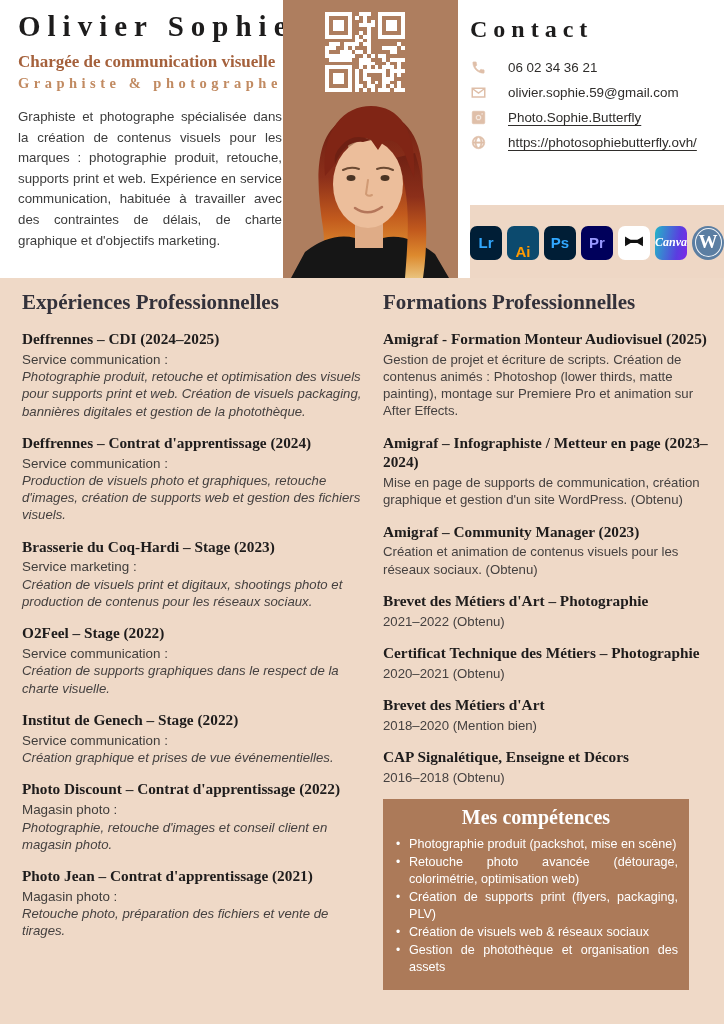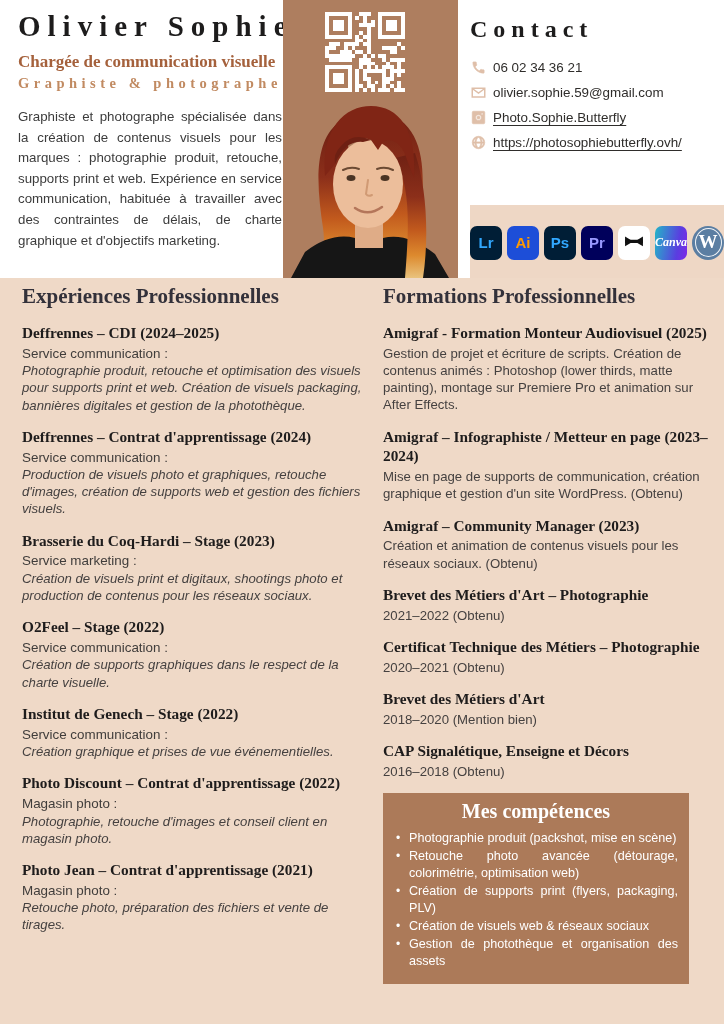--- a/index.html
+++ b/index.html
@@ -33,48 +33,48 @@
 
   .brown-band { position:absolute; left:283px; top:0; width:175px; height:278px; background:#ae7e5f; }
   .qr { position:absolute; left:42px; top:12px; width:80px; height:80px; }
   .portrait { position:absolute; left:0; bottom:0; width:175px; height:180px; }
 
   .contact { position:absolute; left:458px; top:8px; width:254px;margin-left:12px; }
   .contact-title {
     font-family:"Liberation Serif", serif; font-weight:700; font-size:24px;
     letter-spacing:6px; color:#1d1c1c; margin:8px 0 16px 0;
   }
-  .c-row { display:flex; align-items:center; gap:7px; margin-bottom:9px; font-size:13.4px; color:#2f2d2b; }
+  .c-row { display:flex; align-items:center; gap:22px; margin-bottom:9px; font-size:13.4px; color:#2f2d2b; }
   .c-ic { width:16px; height:16px; flex:0 0 16px; display:flex; align-items:center; justify-content:center; }
   .c-ic svg { width:15px; height:15px; fill:#dfbfa9; stroke:#dfbfa9; }
   .c-link { color:#2f2d2b; text-decoration:underline; text-underline-offset:3px; }
 
   .apps-box {
     position:absolute; left:0; top:197px; width:254px; height:75px;
     background:#eed7c5; display:flex; align-items:center; justify-content:center; gap:5px;
   }
   .app {
     width:34px; height:34px; border-radius:7px;
     display:flex; align-items:center; justify-content:center;
     font-weight:700; font-size:15px; font-family:"Liberation Sans", sans-serif;
   }
   .app.lr { background:#001e36; color:#31a8ff; }
-  .app.ai { background:#1d4ed8; color:#ff9a00; }
+  .app.ai { background:#0c4a6e; color:#ff9a00;align-items:flex-end; }
   .app.ps { background:#001e36; color:#31a8ff; }
   .app.pr { background:#00005b; color:#9999ff; }
   .app.capcut { background:#ffffff; }
   .app.canva { background:linear-gradient(100deg,#23b6c7 0%,#5a3de0 70%,#7d2ae8 100%); }
   .canva-t { color:#fff; font-family:"Liberation Serif", serif; font-style:italic; font-weight:700; font-size:12px; }
   .app.wp { background:#5b7ea2; border-radius:50%; position:relative; }
   .app.wp::before { content:""; position:absolute; inset:2.5px; border:1.6px solid rgba(255,255,255,.9); border-radius:50%; }
   .wp-w { color:#fff; font-family:"Liberation Serif", serif; font-weight:700; font-size:19px; line-height:1; margin-top:-2px; }
 
   
   .bottom { position:absolute; top:278px; left:0; width:724px; height:746px; background:#efd9c7; }
-  .col { position:absolute; top:6px; }
+  .col { position:absolute; top:12px; }
   .col-left  { left:22px;  width:340px; }
   .col-right { left:383px; width:330px; }
   .sec-heading {
     font-family:"Liberation Serif", serif; font-weight:700; font-size:21px;
     color:#33313a; margin-bottom:14px;
   }
   .entry { margin-bottom:13px; }
   .e-title {
     font-family:"Liberation Serif", serif; font-weight:700; font-size:15.3px;
     color:#1e1c1c; line-height:1.3; margin-bottom:2px;

